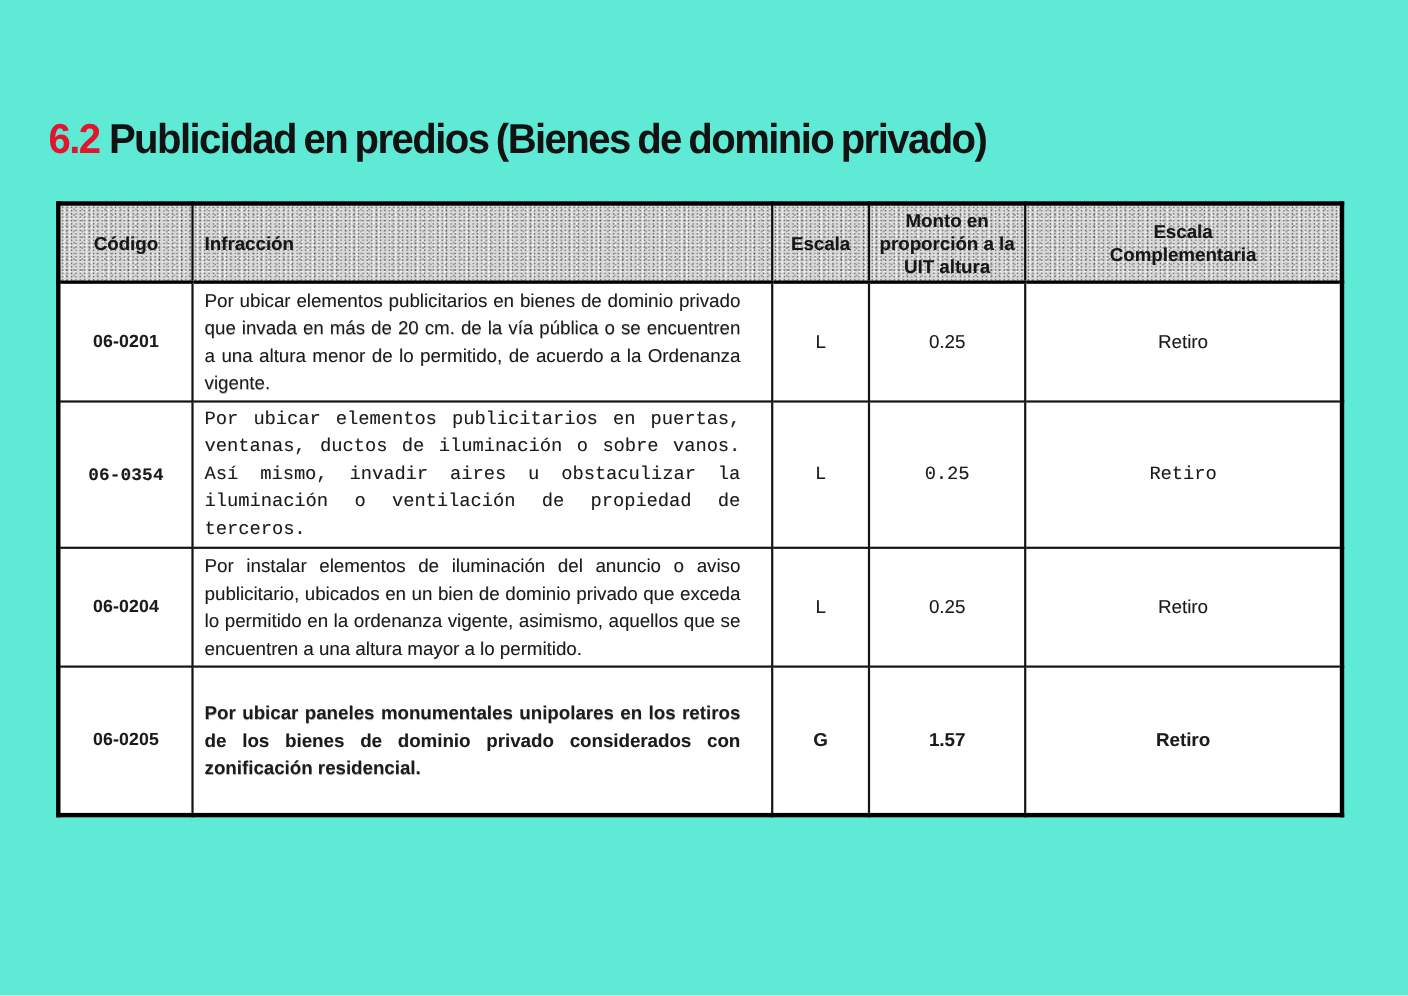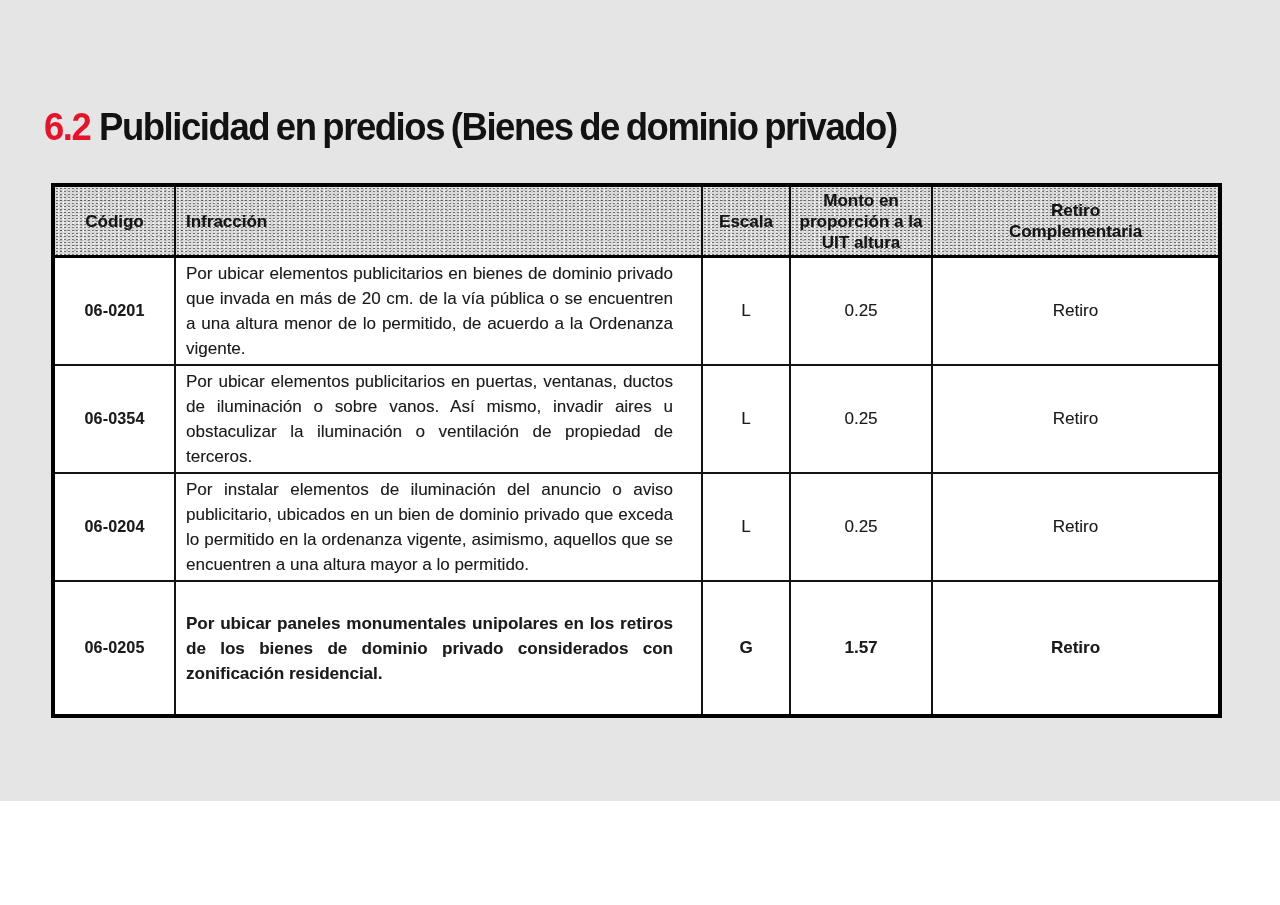--- a/index.html
+++ b/index.html
@@ -3,22 +3,22 @@
 <meta charset="utf-8">
 <style>
   html, body {
     margin: 0;
     padding: 0;
     background: #ffffff;
   }
   .page {
     position: relative;
     width: 1280px;
-    height: 801px;
-    background: #e5e5e5;
+    height: 905px;
+    background: #5eead4;
     overflow: hidden;
     font-family: "Liberation Sans", sans-serif;
   }
   .title {
     position: absolute;
     left: 44px;
     top: 106px;
     margin: 0;
     font-size: 38px;
     font-weight: bold;
@@ -86,21 +86,21 @@
     letter-spacing: 0.2px;
   }
   td.c-infraccion {
     text-align: justify;
     line-height: 25px;
     padding: 3px 28px 3px 10px;
   }
   td.c-escala, td.c-monto, td.c-medida { text-align: center; }
 
   tbody tr:nth-child(1) td { height: 96px; }
-  tbody tr:nth-child(2) td { height: 100px; }
+  tbody tr:nth-child(2) td { height: 100px; font-family: Liberation Mono, monospace; }
   tbody tr:nth-child(3) td { height: 44px; }
   tbody tr:nth-child(4) td { height: 126px; font-weight: bold; }
   tbody tr:nth-child(5) td { height: 70px; }
 </style>
 </head>
 <body>
 
 <div class="page">
 
   <h1 class="title">
@@ -114,21 +114,21 @@
       <col style="width:88px">
       <col style="width:142px">
       <col style="width:288px">
     </colgroup>
     <thead>
       <tr>
         <th class="c-codigo">Código</th>
         <th class="c-infraccion">Infracción</th>
         <th class="c-escala">Escala</th>
         <th class="c-monto"><span class="hwrap">Monto en proporción a la UIT altura</span></th>
-        <th class="c-medida"><span class="hwrap hwrap-medida">Retiro Complementaria</span></th>
+        <th class="c-medida"><span class="hwrap hwrap-medida">Escala Complementaria</span></th>
       </tr>
     </thead>
     <tbody id="rows">
   <tr>
     <td class="c-codigo">06-0201</td>
     <td class="c-infraccion">Por ubicar elementos publicitarios en bienes de dominio privado que invada en más de 20 cm. de la vía pública o se encuentren a una altura menor de lo permitido, de acuerdo a la Ordenanza vigente.</td>
     <td class="c-escala">L</td>
     <td class="c-monto">0.25</td>
     <td class="c-medida">Retiro</td>
   </tr>

